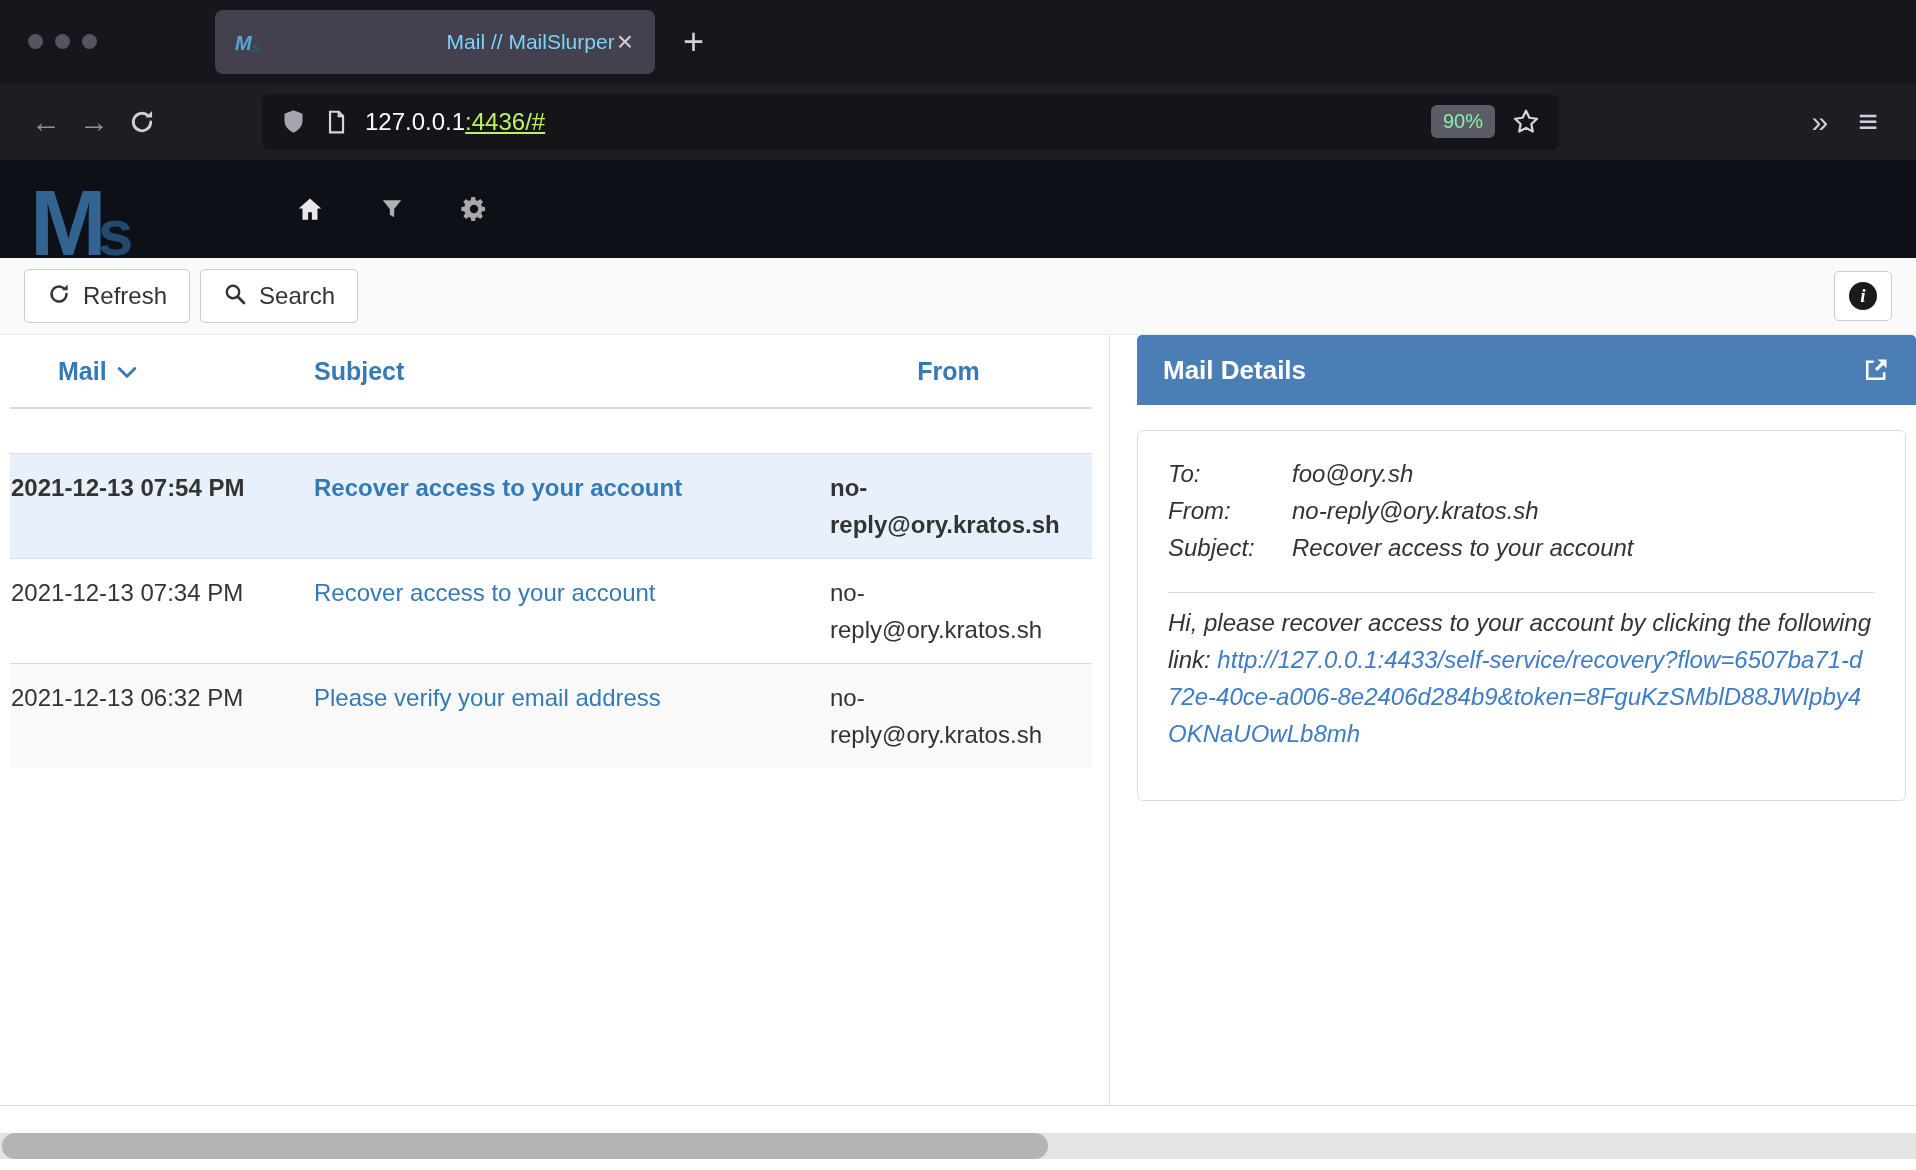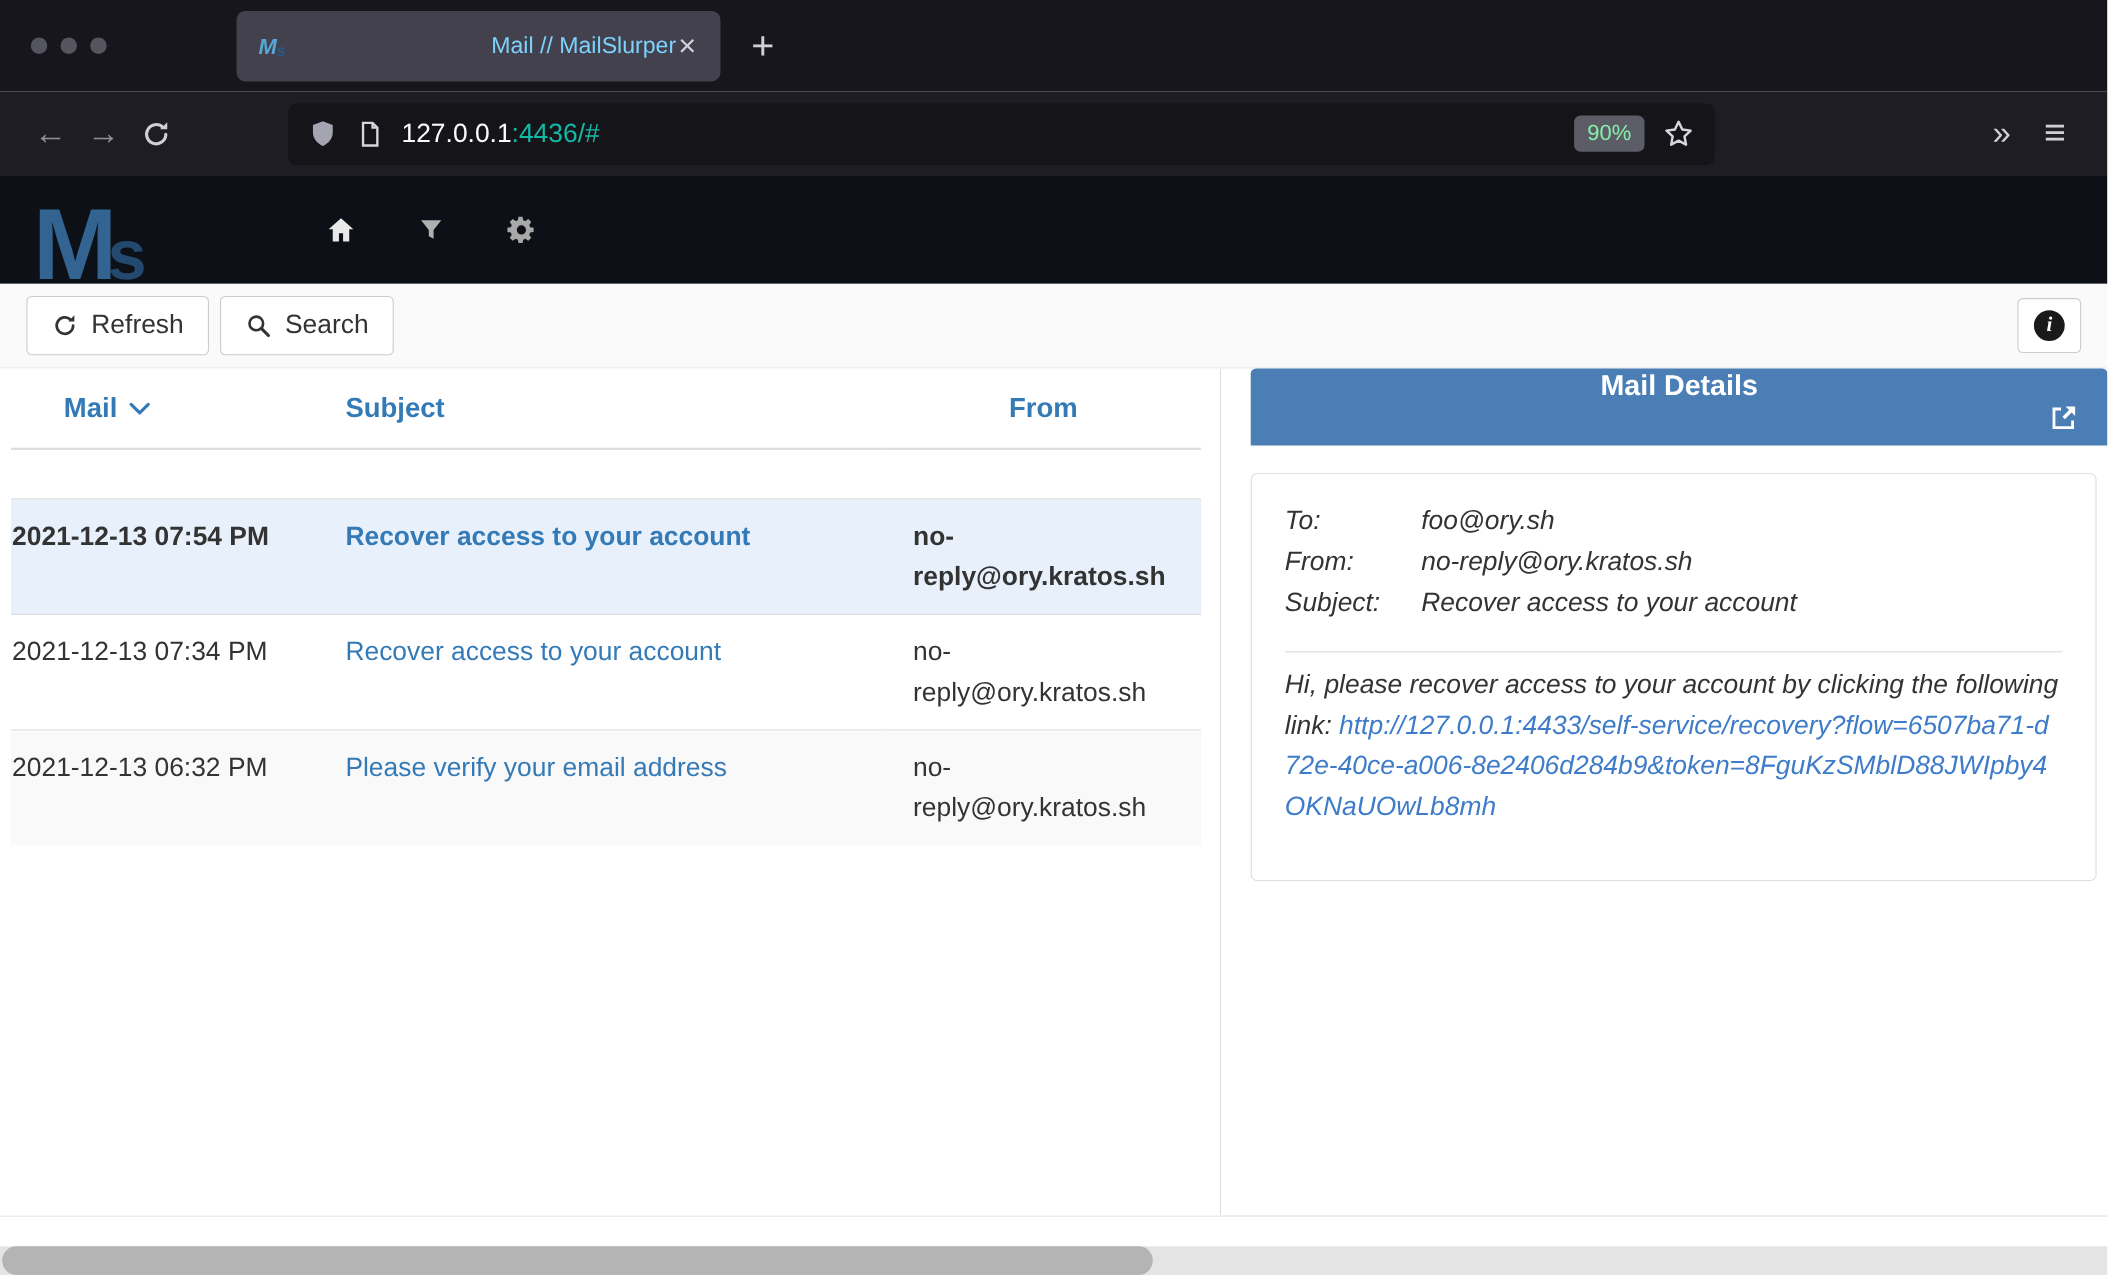--- a/index.html
+++ b/index.html
@@ -19,37 +19,37 @@
   .tab-close{color:#d0d0d8;font-size:28px;line-height:1;padding:0 2px;}
   .new-tab{margin-left:28px;color:#d0d0d8;font-size:36px;line-height:1;}
 
   .navbar{height:77px;background:#1e1d24;display:flex;align-items:center;padding:0 22px;box-sizing:border-box;}
   .nav-btn{width:48px;height:48px;display:flex;align-items:center;justify-content:center;
            font-size:30px;color:#90909c;flex:none;}
   .nav-btn.reload{color:#cfcfd8;}
   .urlbar{margin-left:96px;width:1297px;height:56px;background:#151419;border-radius:8px;
           display:flex;align-items:center;padding:0 18px;box-sizing:border-box;gap:16px;}
   .url-text{flex:1;font-size:24px;color:#fbfbfe;white-space:nowrap;overflow:hidden;}
-  .url-dim{color:#14b8a6;}
+  .url-dim{color:#bef264;text-decoration:underline;}
   .zoom-badge{background:#5c5c66;color:#86efac;font-size:20px;border-radius:6px;padding:5px 12px;}
   .chev-dbl{margin-left:auto;color:#cfcfd8;font-size:30px;padding:0 14px;}
   .menu-glyph{color:#cfcfd8;font-size:34px;padding:0 16px;}
 
   
   .app-header{height:98px;background:#0d1117;display:flex;align-items:center;overflow:hidden;}
   .logo{margin-left:30px;width:195px;display:flex;align-items:baseline;margin-top:30px;flex:none;}
   .logo-m{font-size:92px;font-weight:900;color:#336391;letter-spacing:-5px;line-height:0.8;}
   .logo-s{font-size:64px;font-weight:900;color:#24496e;margin-left:-4px;line-height:0.8;}
   .app-nav{display:flex;align-items:center;gap:52px;margin-left:70px;}
   .app-icon{width:30px;height:30px;display:flex;align-items:center;justify-content:center;}
 
   
   .toolbar{height:77px;background:#fafafa;display:flex;align-items:center;
            padding:0 24px;box-sizing:border-box;gap:10px;border-bottom:1px solid #e9e9e9;}
-  .btn{display:inline-flex;align-items:center;gap:12px;background:#fff;border:1px solid #ccc;
+  .btn{display:inline-flex;gap:12px;background:#fff;border:1px solid #ccc;
        border-radius:5px;padding:12px 22px;font-size:24px;color:#333;}
   .btn-info{margin-left:auto;padding:10px 14px;}
   .info-dot{width:28px;height:28px;border-radius:50%;background:#1a1a1a;color:#fff;
             display:flex;align-items:center;justify-content:center;font-size:19px;
             font-weight:bold;font-family:"Liberation Serif","DejaVu Serif",serif;font-style:italic;}
 
   
   .content{display:flex;height:770px;border-bottom:1px solid #ddd;box-sizing:content-box;}
   .left-panel{width:1110px;flex:none;border-right:1px solid #ddd;box-sizing:border-box;
               padding-left:10px;background:#fff;}
@@ -69,21 +69,21 @@
                font-size:24px;line-height:37px;vertical-align:top;}
   .td-date{padding-right:24px;color:#333;}
   .td-subj{padding-left:14px;padding-right:20px;color:#337ab7;}
   .td-from{padding-left:25px;padding-right:17px;color:#333;}
   .mail-row.selected{background:#e8f1fb;}
   .mail-row.selected td{font-weight:bold;}
   .mail-row.striped{background:#f9f9f9;}
 
   
   .details-header{height:70px;background:#4a7eb5;border-radius:5px 5px 0 0;display:flex;
-                  align-items:center;padding:0 26px;box-sizing:border-box;flex-direction:column;}
+                  align-items:center;padding:0 26px;box-sizing:border-box;}
   .details-title{color:#fff;font-size:26px;font-weight:bold;}
   .ext-icon{margin-left:auto;display:flex;}
   .details-card{margin-top:25px;margin-right:10px;border:1px solid #ddd;border-radius:6px;
                 padding:24px 30px;background:#fff;font-style:italic;}
   .meta-row{display:grid;grid-template-columns:124px 1fr;font-size:24px;line-height:37px;}
   .meta-label{color:#333;}
   .meta-value{color:#333;}
   .card-divider{border:none;border-top:1px solid #ddd;margin:26px 0 0 0;}
   .mail-body{margin-top:11px;font-size:24px;line-height:37px;color:#333;}
   .mail-link{color:#3e7cc9;overflow-wrap:anywhere;word-break:break-all;text-decoration:none;}

